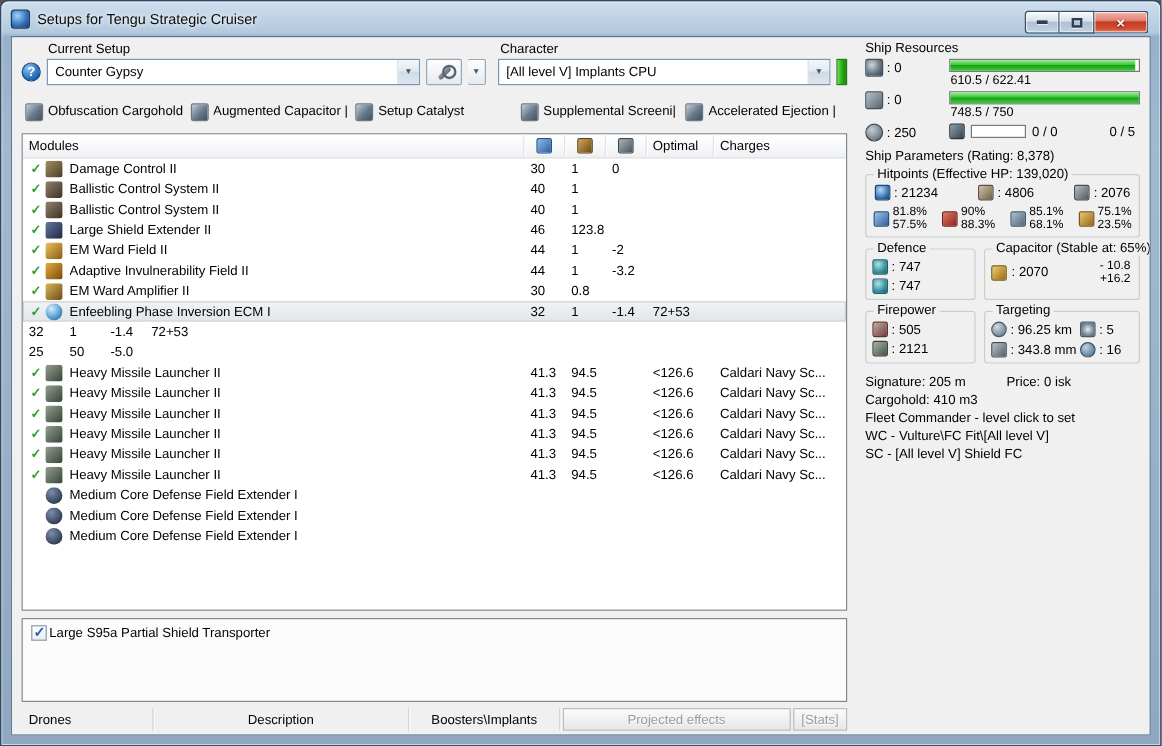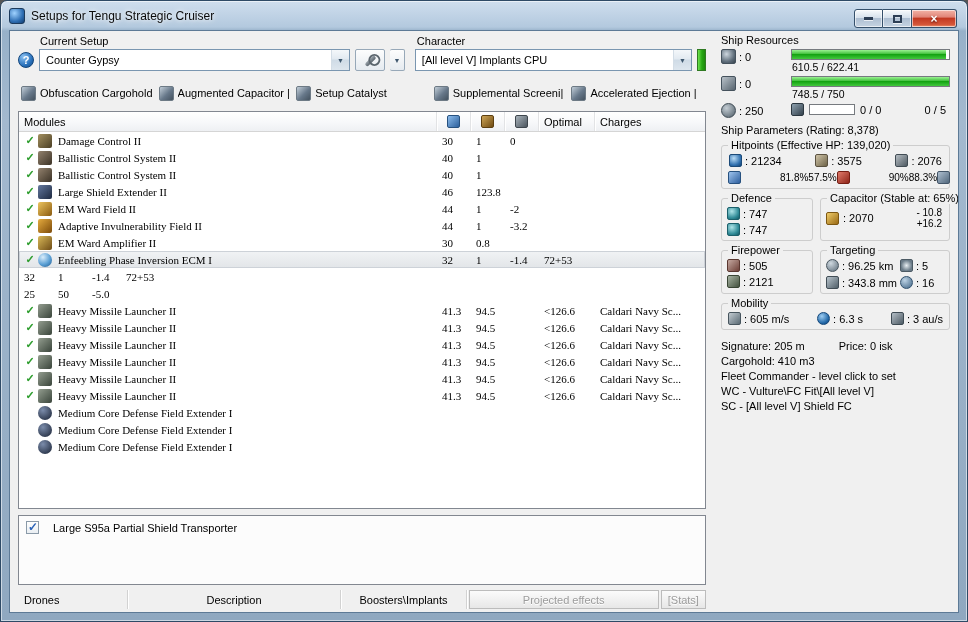--- a/index.html
+++ b/index.html
@@ -68,21 +68,21 @@
   .modtable { flex:1; margin-top:6px; border:1px solid #828790; background:#fff; display:flex; flex-direction:column; overflow:hidden; }
   .mheader { height:20px; display:flex; align-items:stretch; flex:0 0 auto;
     background:linear-gradient(#ffffff,#f7f8fa 55%,#eef0f3); border-bottom:1px solid #d5d5d5; }
   .hcell { display:flex; align-items:center; padding:0 5px; border-right:1px solid #e2e3e5; box-shadow:1px 0 0 #fff; }
   .hcell.grow { flex:1; }
   .hicon { width:13px; height:13px; border-radius:2px; margin:0 auto; }
   .hi-cpu { background:linear-gradient(135deg,#8cbcec,#2b5f9c); border:1px solid #27517f; }
   .hi-pg  { background:linear-gradient(135deg,#cfa657,#6e4a12); border:1px solid #5d3f10; }
   .hi-cap { background:linear-gradient(135deg,#a9b3bb,#4b555e); border:1px solid #3e464d; }
   .c-cpu { width:34px; } .c-pg { width:34px; } .c-cap { width:34px; } .c-opt { width:56px; } .c-chg { width:110px; }
-  .mbody { flex:1; overflow:hidden;font-family:Liberation Serif, serif; }
+  .mbody { flex:1; overflow:hidden; }
   .mrow { height:17px; display:flex; align-items:center; }
   .mrow.selected { background:linear-gradient(#f1f3f5,#e2e5e8); box-shadow:inset 0 0 0 1px #cdd2d8; }
   .namegroup { flex:1; display:flex; align-items:center; overflow:hidden; padding-left:3px; }
   .check { width:16px; flex:0 0 auto; text-align:center; color:#2f9e2f; font-weight:bold; font-size:11px; }
   .mrow.checked .check::before { content:"✓"; }
   .micon { width:14px; height:14px; flex:0 0 auto; margin-right:6px; border-radius:2px;
     background:linear-gradient(135deg,#8a8f94,#3c4146); }
   .mname { white-space:nowrap; overflow:hidden; }
   .cell { padding:0 5px; white-space:nowrap; overflow:hidden; }
   
@@ -93,21 +93,21 @@
   .i-invulnerability-field { background:linear-gradient(135deg,#e5ab3f,#7c4a08); }
   .i-em-ward-amplifier { background:linear-gradient(135deg,#d9b858,#6e4c16); }
   .i-ecm-phase-inversion { border-radius:50%; background:radial-gradient(circle at 35% 30%,#d9edfb,#5a9fd4 55%,#1c5488); }
   .i-ecm-spatial-destabilizer { border-radius:50%; background:radial-gradient(circle at 35% 30%,#bcd8f2,#3f7fc0 55%,#123f70); }
   .i-afterburner { background:linear-gradient(135deg,#b3bcc3,#4e5a64); }
   .i-missile-launcher { background:linear-gradient(135deg,#949e90,#39443a); }
   .i-rig-shield { border-radius:50%; background:radial-gradient(circle at 35% 30%,#7b8cab,#172032); }
 
   
   .projected-panel { flex:0 0 70px; margin-top:6px; border:1px solid #828790; background:#fcfcfc; padding:5px 7px; }
-  .cb-row { display:flex; align-items:center; gap:14px; cursor:default; }
+  .cb-row { display:flex; align-items:center; gap:2px; cursor:default; }
   .cb { width:13px; height:13px; border:1px solid #8a9aa8; background:linear-gradient(#fefefe,#e9eef2); position:relative; }
   .cb.checked::before { content:"✓"; position:absolute; left:1px; top:-2px; color:#2a62b8; font-weight:bold; font-size:12px; }
 
   
   .bottom-tabs { flex:0 0 19px; margin-top:5px; display:flex; align-items:stretch; }
   .btab { display:flex; align-items:center; justify-content:center; border-right:1px solid #d2d2d2;
     box-shadow:1px 0 0 #fff; padding:0 6px; }
   .btab:nth-child(1) { width:112px; justify-content:flex-start; }
   .btab:nth-child(2) { width:218px; }
   .btab:nth-child(3) { width:128px; }
@@ -139,21 +139,21 @@
   .params-label { margin-top:6px; }
   .grp { position:relative; border:1px solid #cdcdcd; border-radius:3px; margin-top:9px; padding:8px 5px 4px; background:#f0f0f0; }
   .grp-label { position:absolute; top:-7px; left:6px; background:#f0f0f0; padding:0 3px; white-space:nowrap; }
   .hp-row1 { display:flex; justify-content:space-between; padding:0 2px; }
   .stat { display:flex; align-items:center; gap:3px; white-space:nowrap; }
   .si-shield { background:radial-gradient(circle at 35% 30%,#b9dcf6,#2f6fae 65%,#144color); background:radial-gradient(circle at 35% 30%,#b9dcf6,#2f6fae 65%,#14406e); border:1px solid #1c4a78; }
   .si-armor { background:linear-gradient(135deg,#cfc4a8,#6e6348); border:1px solid #5a5140; }
   .si-structure { background:linear-gradient(135deg,#b6bec4,#4f5a62); border:1px solid #414c54; }
   .hp-row2 { display:flex; justify-content:space-between; margin-top:4px; padding:0 1px; }
   .resist-cell { display:flex; align-items:center; gap:3px; }
-  .rvals { display:flex; flex-direction:row; font-size:10px; line-height:11px;margin-left:36px; }
+  .rvals { display:flex; flex-direction:column; font-size:10px; line-height:11px; }
   .i-em-resist { background:linear-gradient(135deg,#9fc4ee,#2e5f9e); border:1px solid #27517f; }
   .i-thermal-resist { background:linear-gradient(135deg,#e07a6a,#8e2418); border:1px solid #761e14; }
   .i-kinetic-resist { background:linear-gradient(135deg,#aebfd0,#51677c); border:1px solid #435568; }
   .i-explosive-resist { background:linear-gradient(135deg,#e8c971,#97661c); border:1px solid #7d5417; }
   .grp-row { display:flex; gap:7px; }
   .grp-row .grp { flex:1; }
   .grp.narrow { flex:0 0 92px; }
   .stack { display:flex; flex-direction:column; gap:3px; }
   .si-defence { background:radial-gradient(circle at 35% 30%,#aee4e8,#2e8a96 65%,#155662); border:1px solid #1b606b; }
   .si-capacitor { background:linear-gradient(135deg,#f0cd6a,#9a6a14); border:1px solid #7d5712; }
@@ -589,21 +589,21 @@
 
       <div class="grp">
         <span class="grp-label">Hitpoints (Effective HP: 139,020)</span>
         <div class="hp-row1">
           <div class="stat">
               <span class="sicon sm si-shield"></span>
               <span>: 21234</span>
             </div>
           <div class="stat">
               <span class="sicon sm si-armor"></span>
-              <span>: 3575</span>
+              <span>: 4806</span>
             </div>
           <div class="stat">
               <span class="sicon sm si-structure"></span>
               <span>: 2076</span>
             </div>
         </div>
         <div class="hp-row2">
 
             <div class="resist-cell">
               <span class="sicon sm i-em-resist"></span>
@@ -697,37 +697,20 @@
                 <span>: 343.8 mm</span>
               </div>
             <div class="stat">
                 <span class="sicon sm si-sensor"></span>
                 <span>: 16</span>
               </div>
           </div>
         </div>
       </div>
 
-      <div class="grp">
-        <span class="grp-label">Mobility</span>
-        <div class="mob-row">
-          <div class="stat">
-              <span class="sicon sm si-speed"></span>
-              <span>: 605 m/s</span>
-            </div>
-          <div class="stat">
-              <span class="sicon sm si-agility"></span>
-              <span>: 6.3 s</span>
-            </div>
-          <div class="stat">
-              <span class="sicon sm si-warp"></span>
-              <span>: 3 au/s</span>
-            </div>
-        </div>
-      </div>
 
       <div class="info">
         <div class="info-row">
           <span>Signature: 205 m</span>
           <span class="info-price">Price: 0 isk</span>
         </div>
         <div>Cargohold: 410 m3</div>
         <div>Fleet Commander - level click to set</div>
         <div>WC - Vulture\FC Fit\[All level V]</div>
         <div>SC - [All level V] Shield FC</div>

